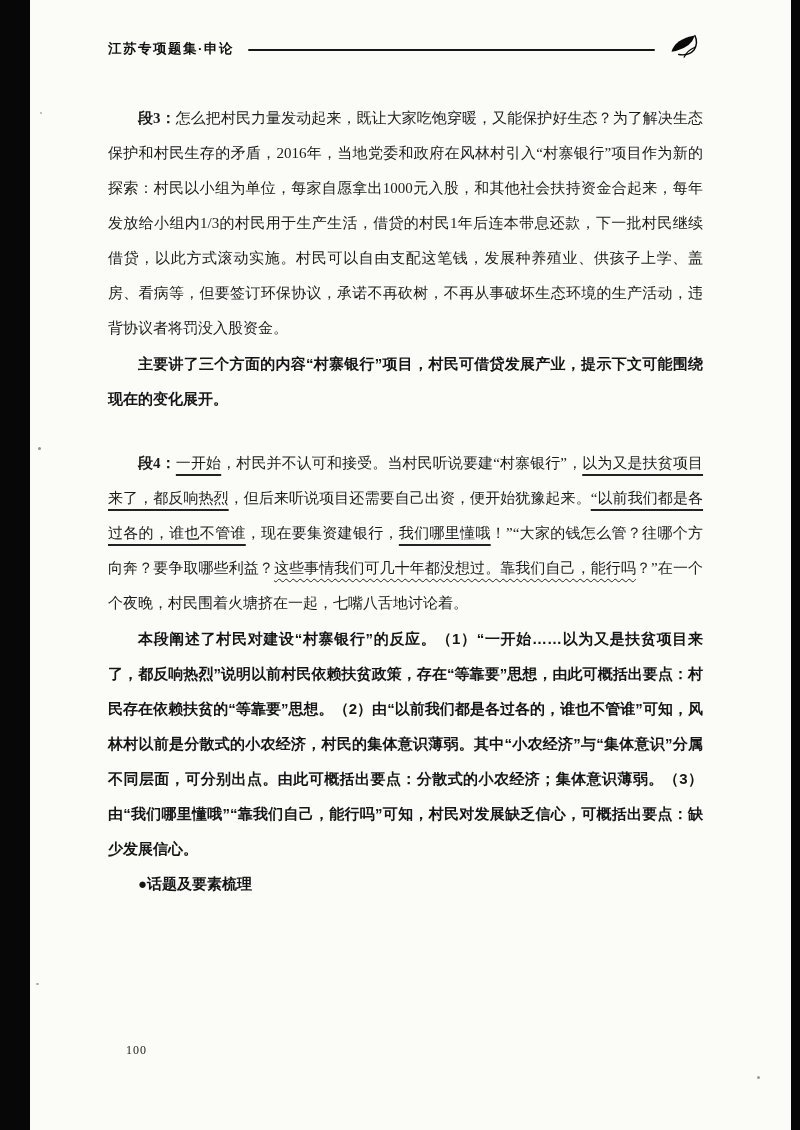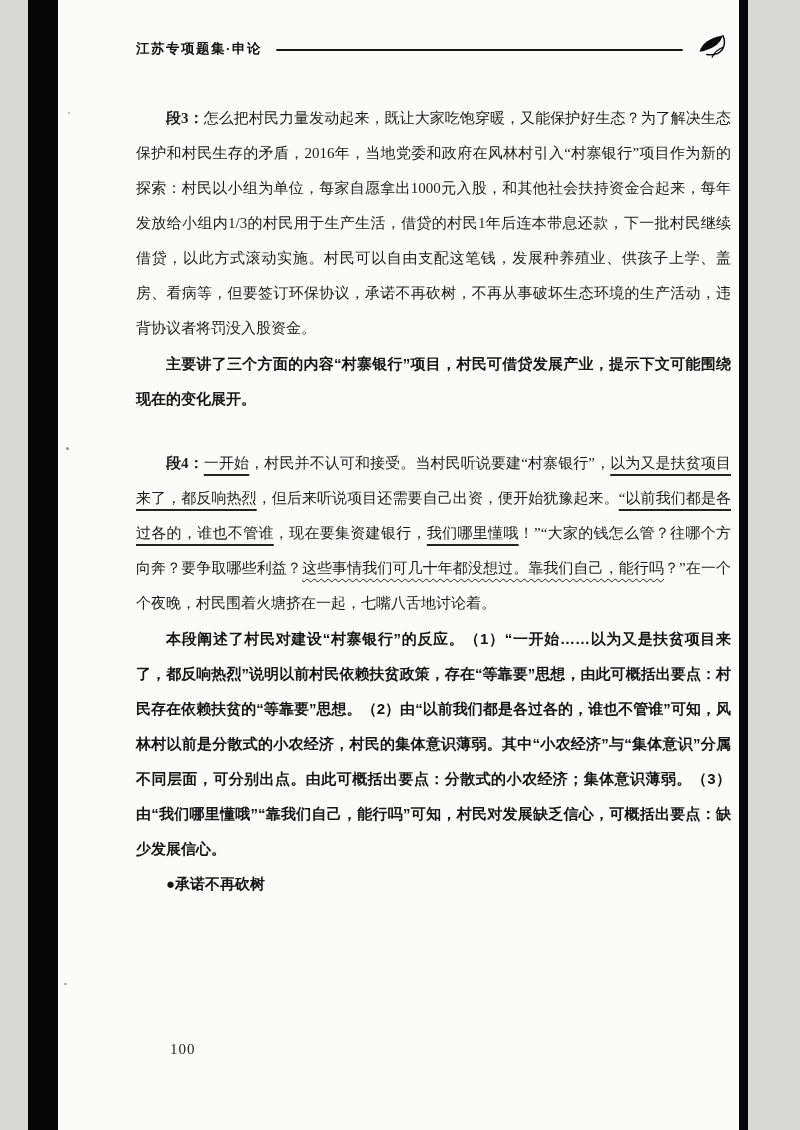--- a/index.html
+++ b/index.html
@@ -4,24 +4,23 @@
 <style>
   html, body { margin: 0; padding: 0; }
   body {
     width: 800px; height: 1130px;
     background: #d8d8d6;
     font-family: "Liberation Serif", "DejaVu Serif", serif;
     overflow: hidden;
   }
   .scan {
     position: relative;
-    width: 720px; height: 1130px;
+    width: 800px; height: 1130px;
     background: #fbfbf8;
     overflow: hidden;
-    margin-left: 28px;
   }
   
   .edge { position: absolute; top: 0; height: 100%; background: #070707; z-index: 2; }
   .edge-left  { left: 0;  width: 30px; }
   .edge-right { right: 0; width: 9px; }
 
   .page {
     position: absolute;
     left: 30px; top: 0;
     width: 761px; height: 1130px;
@@ -74,22 +73,22 @@
   .uw {
     text-decoration-line: underline;
     text-decoration-style: wavy;
     text-decoration-thickness: 1px;
     text-underline-offset: 5px;
     text-decoration-color: #222;
   }
 
   .page-number {
     position: absolute;
-    left: 112px; bottom: 72px;
-    font-size: 15px;
+    left: 96px; bottom: 72px;
+    font-size: 12px;
     letter-spacing: 1px;
     color: #242424;
     font-family: "Liberation Serif", "DejaVu Serif", serif;
   }
 
   
   .speck { position: absolute; background: #3a3a3a; border-radius: 50%; z-index: 3; }
   .speck-1 { left: 38px;  top: 447px;  width: 3px; height: 3px; opacity: .55; }
   .speck-2 { left: 36px;  top: 983px;  width: 3px; height: 2px; opacity: .45; }
   .speck-3 { left: 757px; top: 1076px; width: 3px; height: 3px; opacity: .5; }
@@ -123,21 +122,21 @@
     <main class="content">
 
       <p class="para src"><span class="label-bold">段3：</span><span>怎么把村民力量发动起来，既让大家吃饱穿暖，又能保护好生态？为了解决生态保护和村民生存的矛盾，2016年，当地党委和政府在风林村引入“村寨银行”项目作为新的探索：村民以小组为单位，每家自愿拿出1000元入股，和其他社会扶持资金合起来，每年发放给小组内1/3的村民用于生产生活，借贷的村民1年后连本带息还款，下一批村民继续借贷，以此方式滚动实施。村民可以自由支配这笔钱，发展种养殖业、供孩子上学、盖房、看病等，但要签订环保协议，承诺不再砍树，不再从事破坏生态环境的生产活动，违背协议者将罚没入股资金。</span></p>
 
       <p class="para ana"><span>主要讲了三个方面的内容“村寨银行”项目，村民可借贷发展产业，提示下文可能围绕现在的变化展开。</span></p>
 
       <p class="para src gap-top"><span class="label-bold">段4：</span><span class="u">一开始</span><span>，村民并不认可和接受。当村民听说要建“村寨银行”，</span><span class="u">以为又是扶贫项目来了，都反响热烈</span><span>，但后来听说项目还需要自己出资，便开始犹豫起来。</span><span class="u">“以前我们都是各过各的，谁也不管谁</span><span>，现在要集资建银行，</span><span class="u">我们哪里懂哦</span><span>！”“大家的钱怎么管？往哪个方向奔？要争取哪些利益？</span><span class="uw">这些事情我们可几十年都没想过。靠我们自己，能行吗</span><span>？”在一个个夜晚，村民围着火塘挤在一起，七嘴八舌地讨论着。</span></p>
 
       <p class="para ana"><span>本段阐述了村民对建设“村寨银行”的反应。（1）“一开始……以为又是扶贫项目来了，都反响热烈”说明以前村民依赖扶贫政策，存在“等靠要”思想，由此可概括出要点：村民存在依赖扶贫的“等靠要”思想。（2）由“以前我们都是各过各的，谁也不管谁”可知，风林村以前是分散式的小农经济，村民的集体意识薄弱。其中“小农经济”与“集体意识”分属不同层面，可分别出点。由此可概括出要点：分散式的小农经济；集体意识薄弱。（3）由“我们哪里懂哦”“靠我们自己，能行吗”可知，村民对发展缺乏信心，可概括出要点：缺少发展信心。</span></p>
 
-      <p class="para ana"><span>●</span><span>承诺不再砍树</span></p>
+      <p class="para ana"><span>●</span><span>话题及要素梳理</span></p>
 
 
     </main>
 
     <div class="page-number">100</div>
 
   </div>
 </div>
 
 </body></html>

